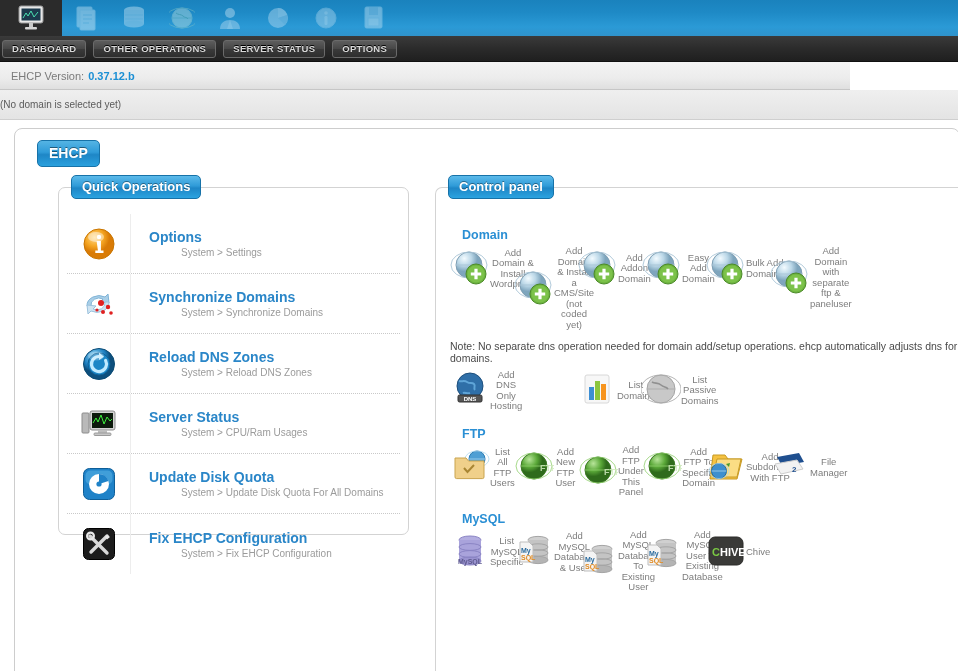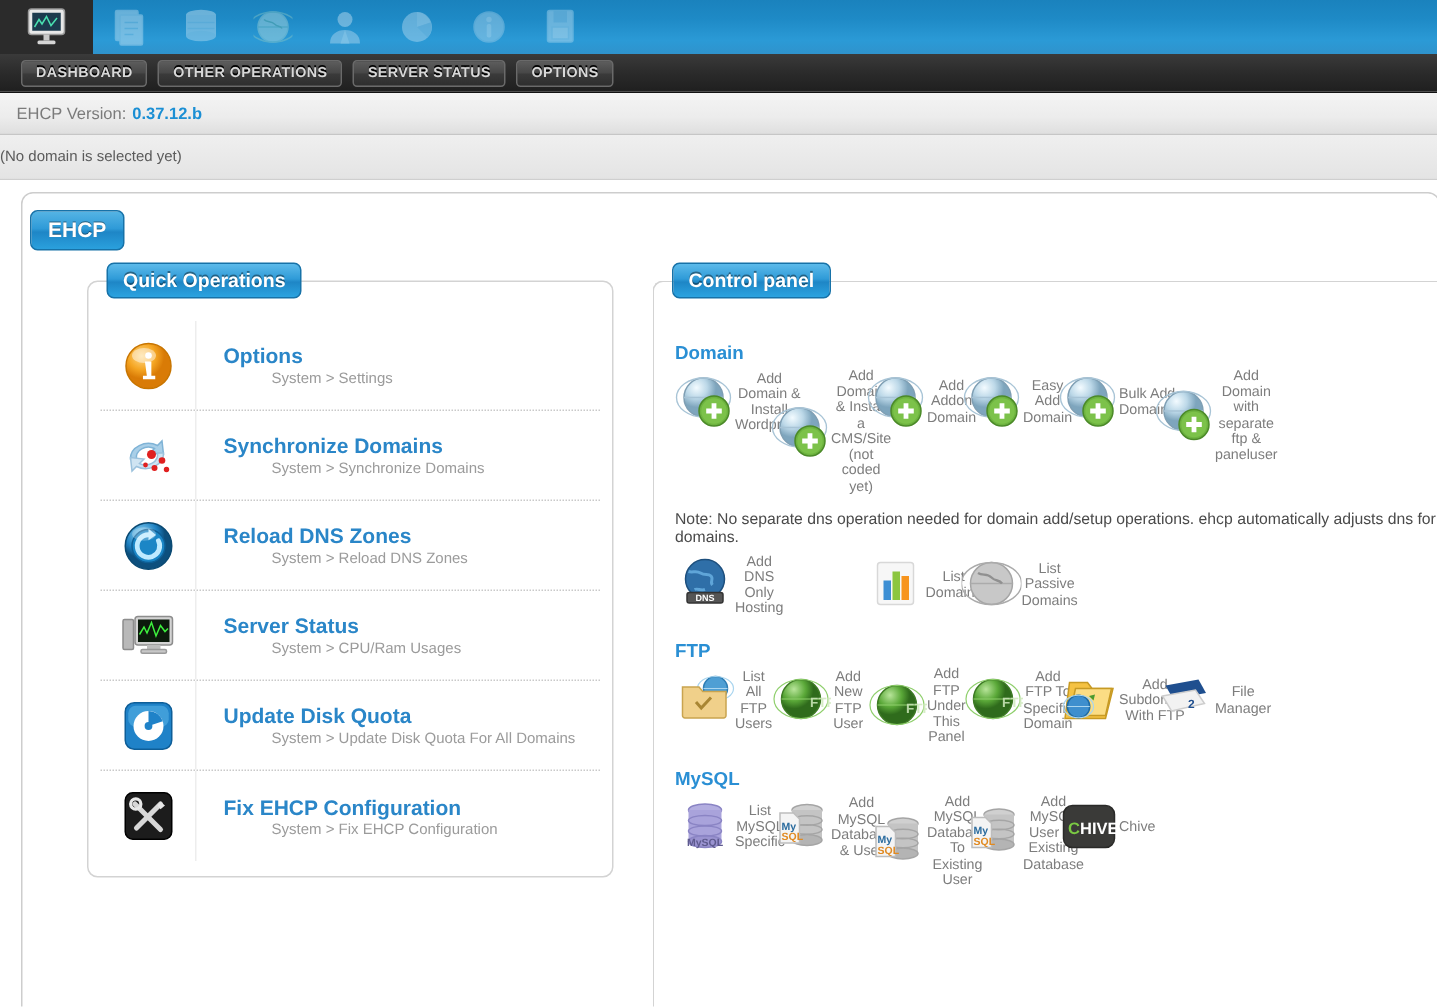--- a/index.html
+++ b/index.html
@@ -35,21 +35,21 @@
     background: #2b2b2b;
     width: 62px; height: 36px;
   }
   .banner-ico svg { display: block; }
 
   
   #navbar {
     height: 26px; width: 958px;
     background: linear-gradient(to bottom, #3a3a3a 0%, #2b2b2b 50%, #1f1f1f 100%);
     display: flex; align-items: center;
-    padding-left: 14px;
+    padding-left: 2px;
     border-bottom: 1px solid #111;
   }
   .nav-tab {
     height: 18px;
     padding: 0 9px;
     margin-right: 7px;
     display: flex; align-items: center;
     font-size: 9.5px;
     font-weight: bold;
     letter-spacing: .3px;
@@ -57,21 +57,21 @@
     background: linear-gradient(to bottom, #5d5d5d 0%, #474747 48%, #3a3a3a 52%, #2e2e2e 100%);
     border: 1px solid #6a6a6a;
     border-radius: 3px;
     text-shadow: 0 -1px 0 #000;
     cursor: pointer;
     white-space: nowrap;
   }
 
   
   #versionbar {
-    height: 28px; width: 958px;
+    height: 28px; width: 850px;
     background: linear-gradient(to bottom, #f4f4f4 0%, #ececec 60%, #dfdfdf 100%);
     border-bottom: 1px solid #c6c6c6;
     display: flex; align-items: center;
     padding-left: 11px;
     font-size: 11px;
     color: #7b7b7b;
   }
   #version-value { color: #1b8fd4; font-weight: bold; margin-left: 4px; }
 
   
@@ -90,21 +90,21 @@
     margin: 8px 0 0 14px;
     width: 946px;
     height: 600px;
     background: #ffffff;
     border: 1px solid #cdcdcd;
     border-radius: 8px 8px 0 0;
     box-shadow: 0 0 0 1px #fff inset;
   }
   #ehcp-tab {
     position: absolute;
-    left: 5px; top: 11px;
+    left: 22px; top: 11px;
     padding: 4px 11px 5px;
     font-size: 14px; font-weight: bold;
     color: #fff;
     text-shadow: 0 -1px 0 rgba(0,0,0,.45);
     background: linear-gradient(to bottom, #55b4e4 0%, #2f9bd8 45%, #1e86c6 55%, #2aa0dd 100%);
     border: 1px solid #1772a8;
     border-radius: 5px;
     cursor: pointer;
   }
 
@@ -117,21 +117,21 @@
     padding-left: 43px;
   }
 
   .panel {
     position: relative;
     background: #fff;
     border: 1px solid #d3d3d3;
     border-radius: 7px;
     padding-top: 26px;
   }
-  #panel-quick { width: 355px; height: 398px; }
+  #panel-quick { width: 355px; height: 348px; }
   #panel-control { width: 530px; height: 600px; border-right: none; border-radius: 7px 0 0 7px; }
 
   .panel-title {
     position: absolute;
     left: 12px; top: -13px;
     padding: 3px 10px 4px;
     font-size: 13px; font-weight: bold;
     color: #fff;
     text-shadow: 0 -1px 0 rgba(0,0,0,.4);
     background: linear-gradient(to bottom, #5cbaea 0%, #2f9bd8 45%, #1e86c6 55%, #2ba3e0 100%);
@@ -163,21 +163,21 @@
     line-height: 16px;
     margin-bottom: 2px;
   }
   .qo-sub { font-size: 10px; color: #9b9b9b; margin-left: 32px; }
 
   
   .cp-body { padding: 8px 0 0 14px; }
   .group-title {
     font-size: 12.5px; font-weight: bold;
     color: #2a8fd4;
-    margin: 6px 0 4px 0;
+    margin: 6px 0 4px 12px;
   }
   .note {
     font-size: 10.5px;
     color: #4a4a4a;
     margin: 10px 0 2px 0;
   }
   .icon-row {
     display: flex;
     align-items: flex-start;
   }

